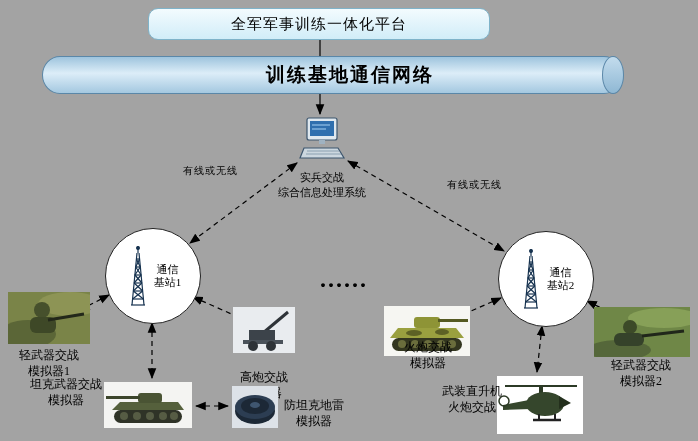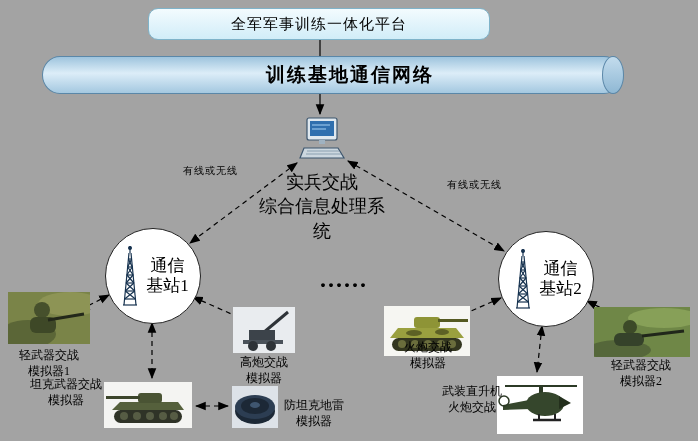--- a/index.html
+++ b/index.html
@@ -27,49 +27,49 @@
   .pipe::after{
     content:"";position:absolute;right:-3px;top:-1px;width:20px;height:36px;
     border:1px solid #5a87a8;border-radius:50%;
     background:linear-gradient(180deg,#c3dced 0%,#8fb8d4 100%);
   }
   .pipe-text{font-size:19px;font-weight:bold;letter-spacing:2px;margin-left:36px;}
 
   .computer{position:absolute;left:298px;top:116px;width:48px;height:48px;}
   .proc-label{
     position:absolute;left:252px;top:170px;width:140px;
-    text-align:center;font-size:18px;line-height:1.35;
+    text-align:center;font-size:11px;line-height:1.35;
   }
   .proc-label span{display:block;}
 
   .station{
     position:absolute;width:94px;height:94px;border:1px solid #222;border-radius:50%;
     background:#fff;display:flex;align-items:center;justify-content:center;gap:3px;
   }
   #station1{left:105px;top:228px;}
   #station2{left:498px;top:231px;}
-  .station-label{font-size:17px;line-height:1.2;text-align:center;}
+  .station-label{font-size:11px;line-height:1.2;text-align:center;}
   .station-label span{display:block;}
 
   .ellipsis{position:absolute;left:320px;top:266px;font-size:24px;font-weight:bold;letter-spacing:2px;}
 
   .link-label{position:absolute;font-size:10px;letter-spacing:1px;}
   #link-left{left:183px;top:164px;}
   #link-right{left:447px;top:178px;}
 
   .photo{position:absolute;}
   .photo svg{display:block;}
 
   .label{position:absolute;text-align:center;font-size:12px;line-height:1.3;}
   .label span{display:block;}
 
   #img-soldier1{left:8px;top:292px;}
   #lbl-soldier1{left:8px;top:348px;width:82px;}
   #img-aagun{left:233px;top:307px;}
-  #lbl-aagun{left:228px;top:355px;width:72px;}
+  #lbl-aagun{left:228px;top:370px;width:72px;}
   #img-tank{left:104px;top:382px;}
   #lbl-tank{left:24px;top:377px;width:84px;}
   #img-mine{left:232px;top:386px;}
   #lbl-mine{left:278px;top:398px;width:72px;}
   #img-artillery{left:384px;top:306px;}
   #lbl-artillery{left:392px;top:340px;width:72px;}
   #img-heli{left:497px;top:376px;}
   #lbl-heli{left:436px;top:384px;width:72px;}
   #img-soldier2{left:594px;top:307px;}
   #lbl-soldier2{left:602px;top:358px;width:78px;}

